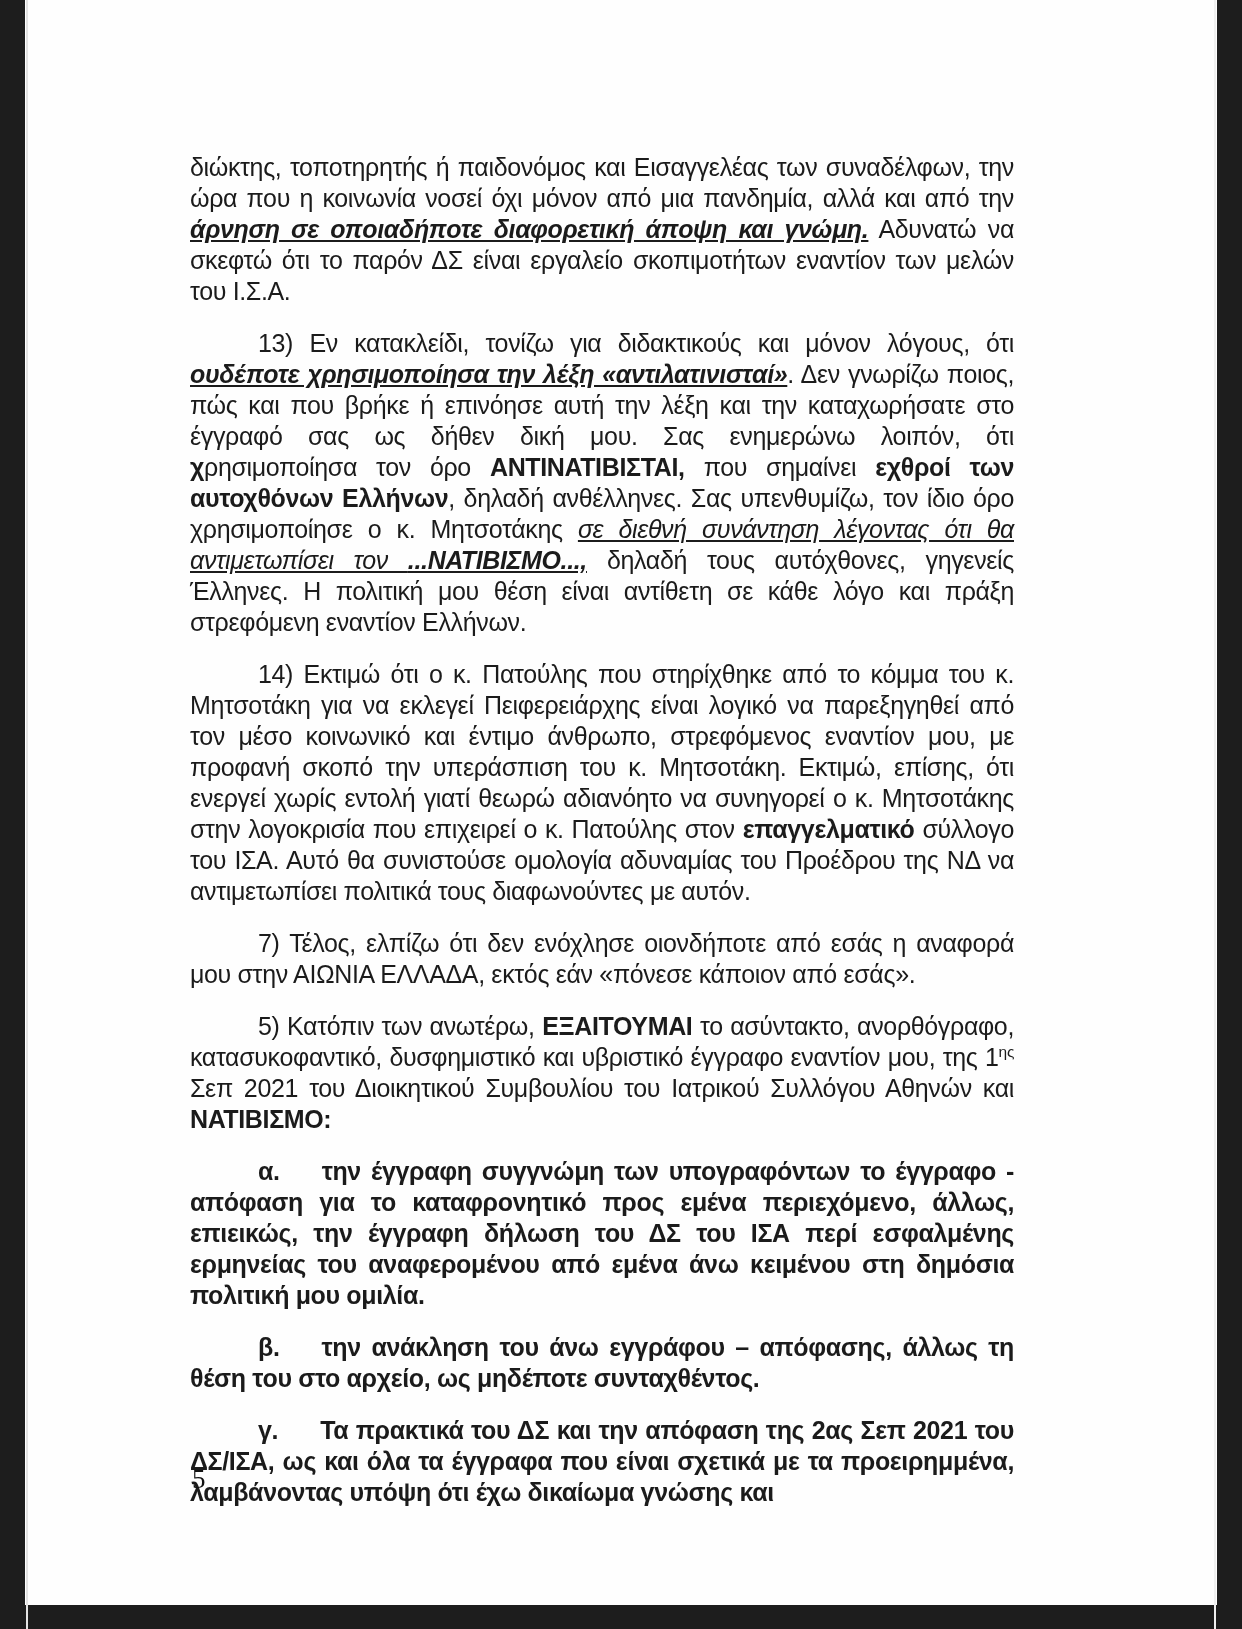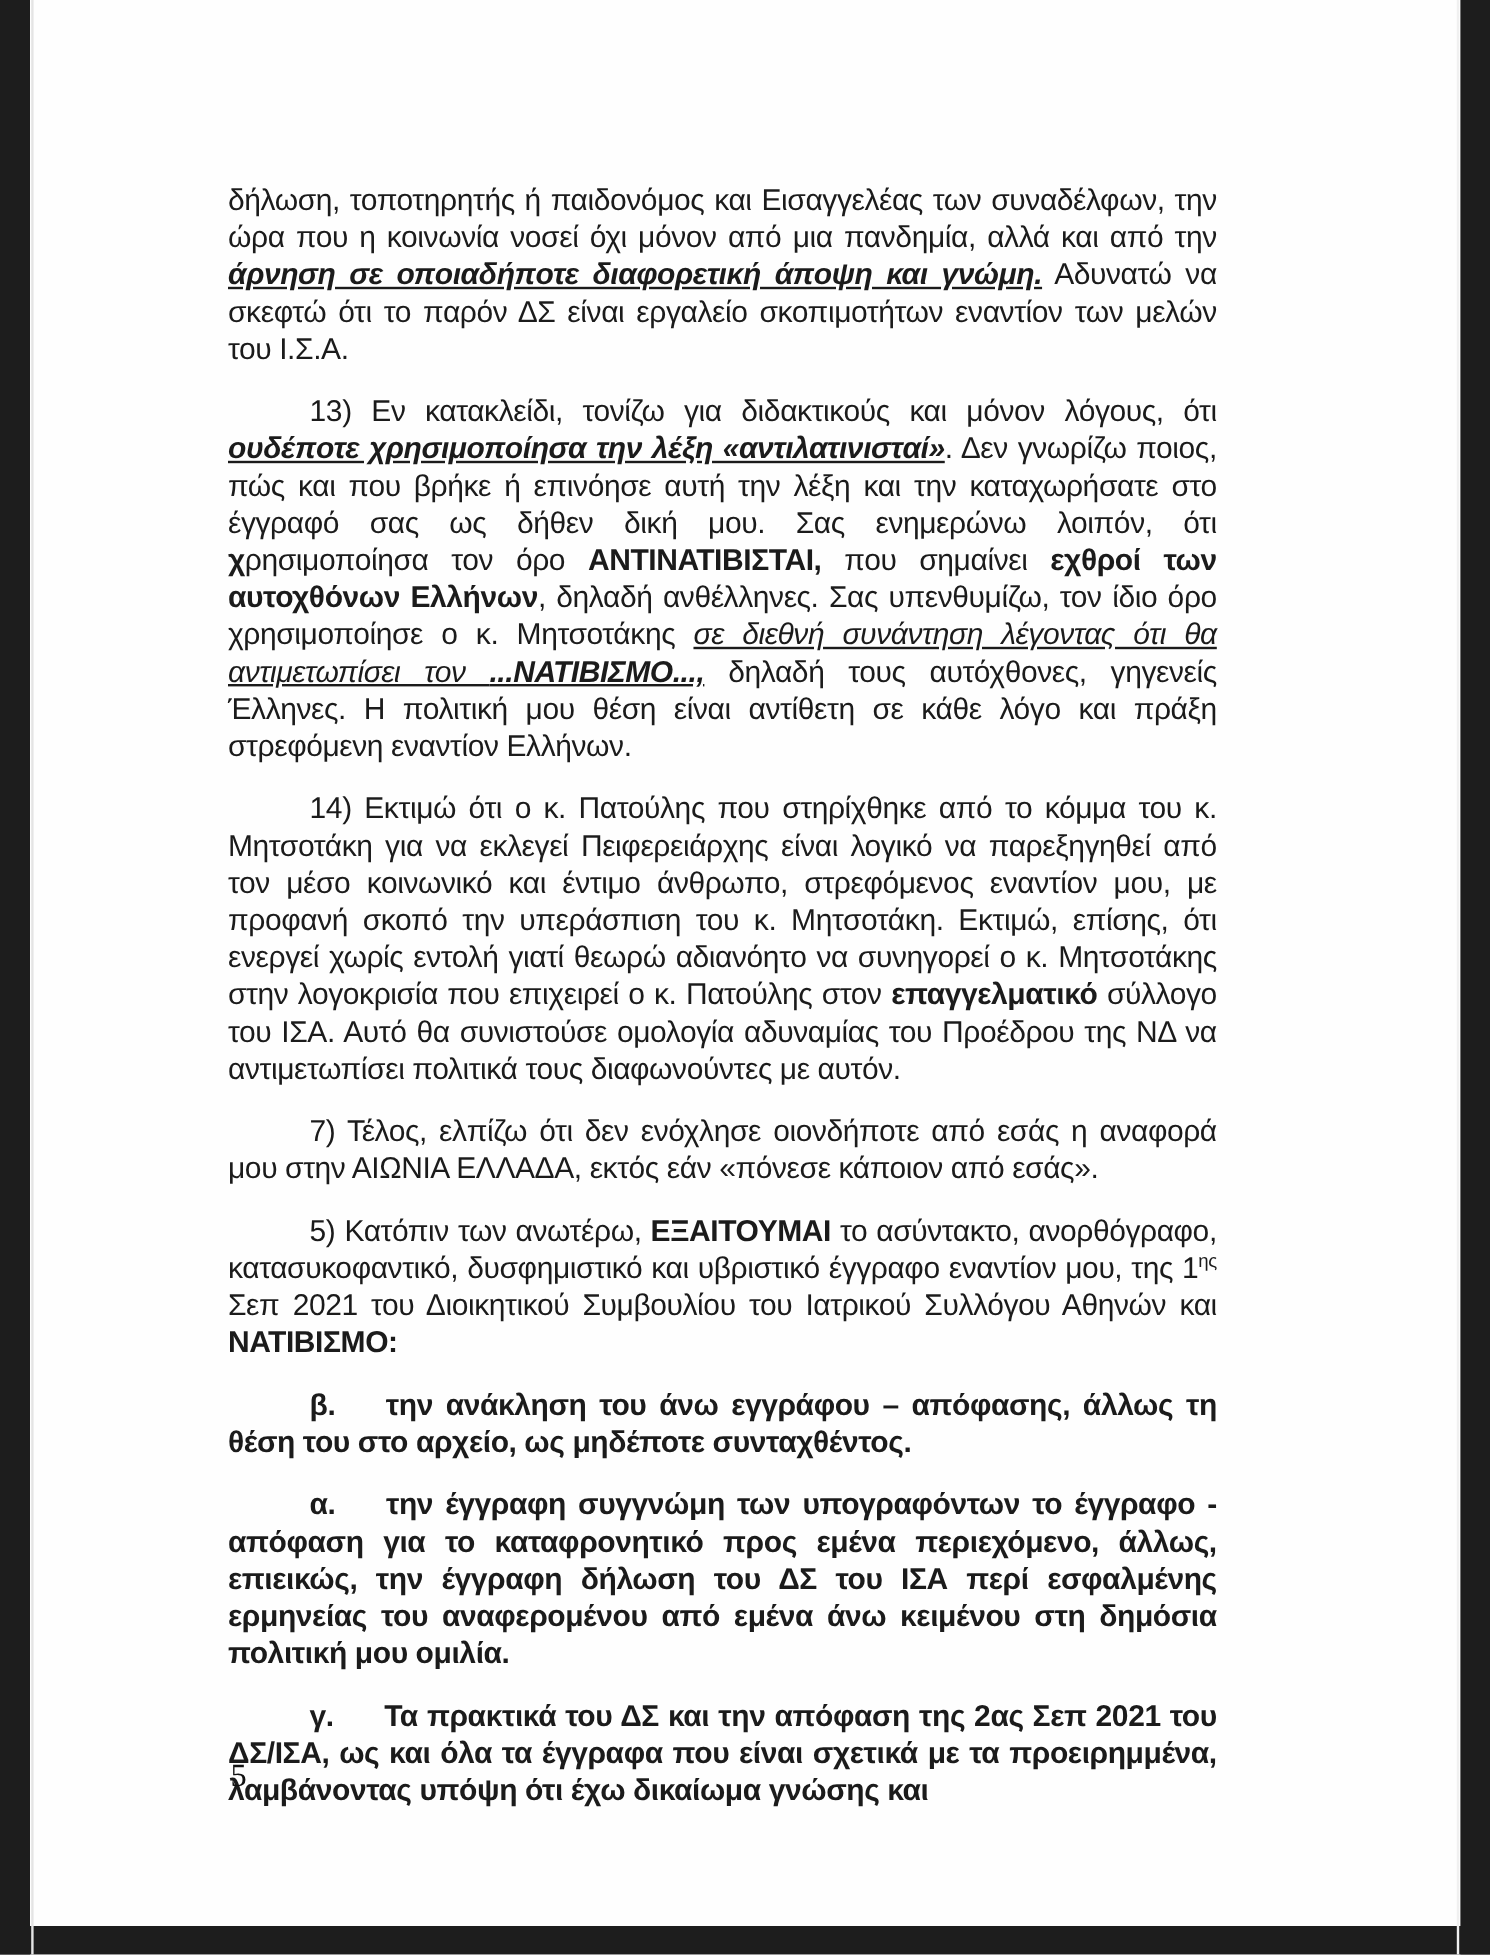--- a/index.html
+++ b/index.html
@@ -31,24 +31,24 @@
 <body>
 
 <div class="page">
   <div class="bar-left"></div>
   <div class="bar-right"></div>
   <div class="bar-bottom"></div>
   <div class="edge-line-left"></div>
   <div class="edge-line-right"></div>
 
   <div class="text-block">
-      <p><span class="">δήλωση, τοποτηρητής ή παιδονόμος και Εισαγγελέας των συναδέλφων, την ώρα που η κοινωνία νοσεί όχι μόνον από μια πανδημία, αλλά και από την </span><span class="b u">άρνηση σε οποιαδήποτε διαφορετική άποψη και γνώμη.</span><span class=""> Αδυνατώ να σκεφτώ ότι το παρόν ΔΣ είναι εργαλείο σκοπιμοτήτων εναντίον των μελών του Ι.Σ.Α.</span></p>
+      <p><span class="">διώκτης, τοποτηρητής ή παιδονόμος και Εισαγγελέας των συναδέλφων, την ώρα που η κοινωνία νοσεί όχι μόνον από μια πανδημία, αλλά και από την </span><span class="b u">άρνηση σε οποιαδήποτε διαφορετική άποψη και γνώμη.</span><span class=""> Αδυνατώ να σκεφτώ ότι το παρόν ΔΣ είναι εργαλείο σκοπιμοτήτων εναντίον των μελών του Ι.Σ.Α.</span></p>
       <p class="indent"><span class="">13) Εν κατακλείδι, τονίζω  για διδακτικούς και μόνον λόγους, ότι </span><span class="b u">ουδέποτε χρησιμοποίησα την λέξη «αντιλατινισταί»</span><span class="">. Δεν γνωρίζω ποιος, πώς και που βρήκε ή επινόησε αυτή την λέξη και την καταχωρήσατε στο έγγραφό σας ως δήθεν δική μου. Σας ενημερώνω λοιπόν, ότι </span><span class="b">χ</span><span class="">ρησιμοποίησα τον όρο </span><span class="b">ΑΝΤΙΝΑΤΙΒΙΣΤΑΙ,</span><span class=""> που σημαίνει </span><span class="b">εχθροί των αυτοχθόνων Ελλήνων</span><span class="">, δηλαδή ανθέλληνες.   Σας υπενθυμίζω, τον ίδιο όρο χρησιμοποίησε ο κ. Μητσοτάκης </span><span class="u">σε διεθνή συνάντηση λέγοντας ότι θα αντιμετωπίσει τον </span><span class="b u">...ΝΑΤΙΒΙΣΜΟ...,</span><span class=""> δηλαδή τους αυτόχθονες, γηγενείς Έλληνες. Η πολιτική μου θέση είναι αντίθετη σε κάθε λόγο και πράξη στρεφόμενη εναντίον Ελλήνων.</span></p>
       <p class="indent"><span class="">14) Εκτιμώ ότι ο κ.  Πατούλης που στηρίχθηκε από το κόμμα του κ. Μητσοτάκη για να εκλεγεί Πειφερειάρχης είναι λογικό να παρεξηγηθεί από τον μέσο κοινωνικό και έντιμο άνθρωπο, στρεφόμενος εναντίον μου, με προφανή σκοπό την υπεράσπιση του κ. Μητσοτάκη. Εκτιμώ, επίσης, ότι ενεργεί χωρίς εντολή γιατί θεωρώ αδιανόητο να συνηγορεί ο κ. Μητσοτάκης στην λογοκρισία που επιχειρεί ο κ. Πατούλης στον </span><span class="b">επαγγελματικό</span><span class=""> σύλλογο του ΙΣΑ. Αυτό θα συνιστούσε ομολογία αδυναμίας του Προέδρου της ΝΔ να αντιμετωπίσει πολιτικά τους διαφωνούντες με αυτόν.</span></p>
       <p class="indent"><span class="">7) Τέλος, ελπίζω ότι δεν ενόχλησε οιονδήποτε από εσάς η αναφορά μου στην ΑΙΩΝΙΑ ΕΛΛΑΔΑ, εκτός εάν «πόνεσε κάποιον από εσάς».</span></p>
       <p class="indent"><span class="">5) Κατόπιν των ανωτέρω, </span><span class="b">ΕΞΑΙΤΟΥΜΑΙ</span><span class=""> το ασύντακτο, ανορθόγραφο, κατασυκοφαντικό, δυσφημιστικό και υβριστικό έγγραφο εναντίον μου, της 1</span><sup class="">ης</sup><span class=""> Σεπ 2021 του Διοικητικού Συμβουλίου του Ιατρικού Συλλόγου Αθηνών και </span><span class="b">ΝΑΤΙΒΙΣΜΟ:</span></p>
+      <p class="indent"><span class="b gap">α.</span><span class="b">την έγγραφη συγγνώμη των υπογραφόντων το έγγραφο - απόφαση για το καταφρονητικό προς εμένα περιεχόμενο, άλλως, επιεικώς,  την έγγραφη δήλωση του ΔΣ του ΙΣΑ περί εσφαλμένης ερμηνείας του αναφερομένου από εμένα άνω κειμένου στη δημόσια πολιτική μου ομιλία.</span></p>
       <p class="indent"><span class="b gap">β.</span><span class="b">την ανάκληση του άνω εγγράφου – απόφασης, άλλως τη θέση του στο αρχείο, ως μηδέποτε συνταχθέντος.</span></p>
-      <p class="indent"><span class="b gap">α.</span><span class="b">την έγγραφη συγγνώμη των υπογραφόντων το έγγραφο - απόφαση για το καταφρονητικό προς εμένα περιεχόμενο, άλλως, επιεικώς,  την έγγραφη δήλωση του ΔΣ του ΙΣΑ περί εσφαλμένης ερμηνείας του αναφερομένου από εμένα άνω κειμένου στη δημόσια πολιτική μου ομιλία.</span></p>
       <p class="indent"><span class="b gap">γ.</span><span class="b">Τα πρακτικά του ΔΣ και την απόφαση της 2ας Σεπ 2021 του ΔΣ/ΙΣΑ, ως και όλα τα έγγραφα που είναι σχετικά με τα προειρημμένα, λαμβάνοντας υπόψη ότι έχω δικαίωμα γνώσης και</span></p>
     </div>
 
   <div class="page-number">5</div>
 </div>
 
 </body></html>

